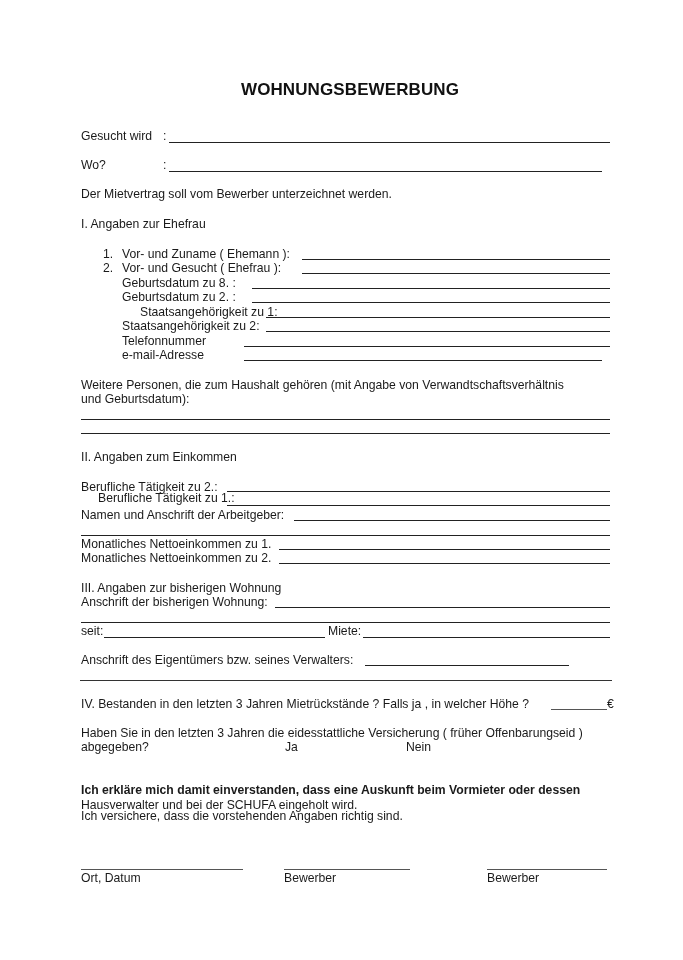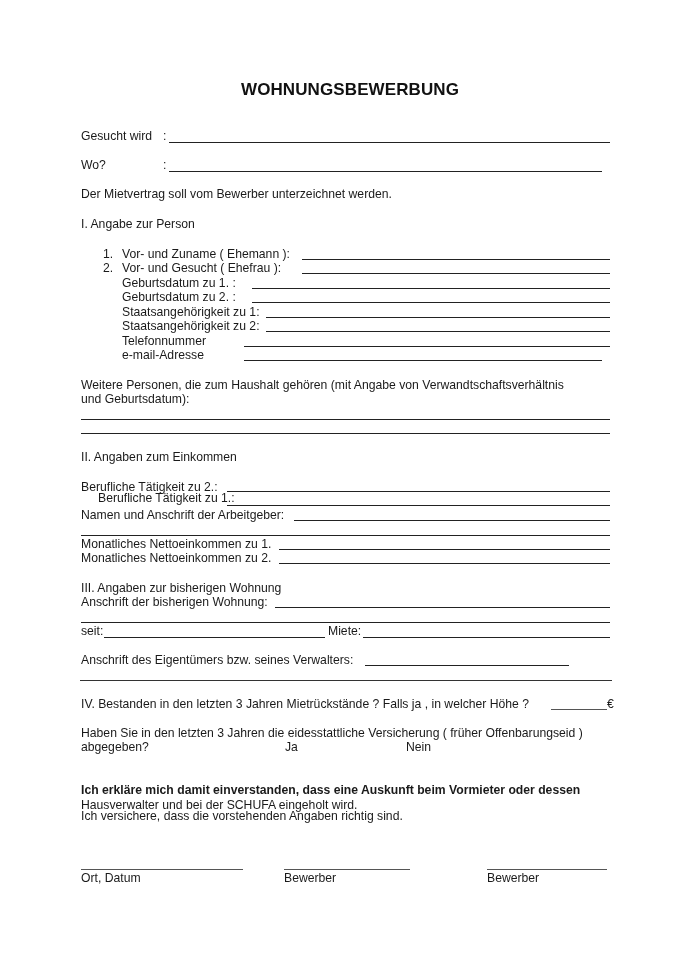--- a/index.html
+++ b/index.html
@@ -32,41 +32,41 @@
   <input class="field-input" style="left: 169px; top: 129px; width: 440px;" value="">
   <div class="line" style="left:169px;width:441px;top:142px;"></div>
 
   <div class="abs" style="left:81px;top:158px;">Wo?</div>
   <div class="abs" style="left:163px;top:158px;">:</div>
   <input class="field-input" style="left: 169px; top: 158px; width: 432px;" value="">
   <div class="line" style="left:169px;width:433px;top:171px;"></div>
 
   <div class="abs" style="left:81px;top:187px;">Der Mietvertrag soll vom Bewerber unterzeichnet werden.</div>
 
-  <div class="abs" style="left:81px;top:217px;">I. Angabe zur Person</div>
+  <div class="abs" style="left:81px;top:217px;">I. Angaben zur Ehefrau</div>
 
   <div class="abs" style="left:103px;top:247px;">1.</div>
   <div class="abs" style="left:122px;top:247px;">Vor- und Zuname  ( Ehemann ):</div>
   <input class="field-input" style="left: 302px; top: 247px; width: 306px;" value="">
   <div class="line" style="left:302px;width:308px;top:259px;"></div>
 
   <div class="abs" style="left:103px;top:261px;">2.</div>
   <div class="abs" style="left:122px;top:261px;">Vor- und Gesucht  ( Ehefrau    ):</div>
   <input class="field-input" style="left: 302px; top: 261px; width: 306px;" value="">
   <div class="line" style="left:302px;width:308px;top:273px;"></div>
 
-  <div class="abs" style="left:122px;top:276px;">Geburtsdatum zu 1. :</div>
+  <div class="abs" style="left:122px;top:276px;">Geburtsdatum zu 8. :</div>
   <input class="field-input" style="left: 252px; top: 276px; width: 356px;" value="">
   <div class="line" style="left:252px;width:358px;top:288px;"></div>
 
   <div class="abs" style="left:122px;top:290px;">Geburtsdatum zu 2. :</div>
   <input class="field-input" style="left: 252px; top: 290px; width: 356px;" value="">
   <div class="line" style="left:252px;width:358px;top:302px;"></div>
 
-  <div class="abs" style="left:122px;top:305px;">Staatsangehörigkeit zu 1:</div>
+  <div class="abs" style="left:140px;top:305px;">Staatsangehörigkeit zu 1:</div>
   <input class="field-input" style="left: 266px; top: 305px; width: 342px;" value="">
   <div class="line" style="left:266px;width:344px;top:317px;"></div>
 
   <div class="abs" style="left:122px;top:319px;">Staatsangehörigkeit zu 2:</div>
   <input class="field-input" style="left: 266px; top: 319px; width: 342px;" value="">
   <div class="line" style="left:266px;width:344px;top:331px;"></div>
 
   <div class="abs" style="left:122px;top:334px;">Telefonnummer</div>
   <input class="field-input" style="left: 244px; top: 334px; width: 364px;" value="">
   <div class="line" style="left:244px;width:366px;top:346px;"></div>

